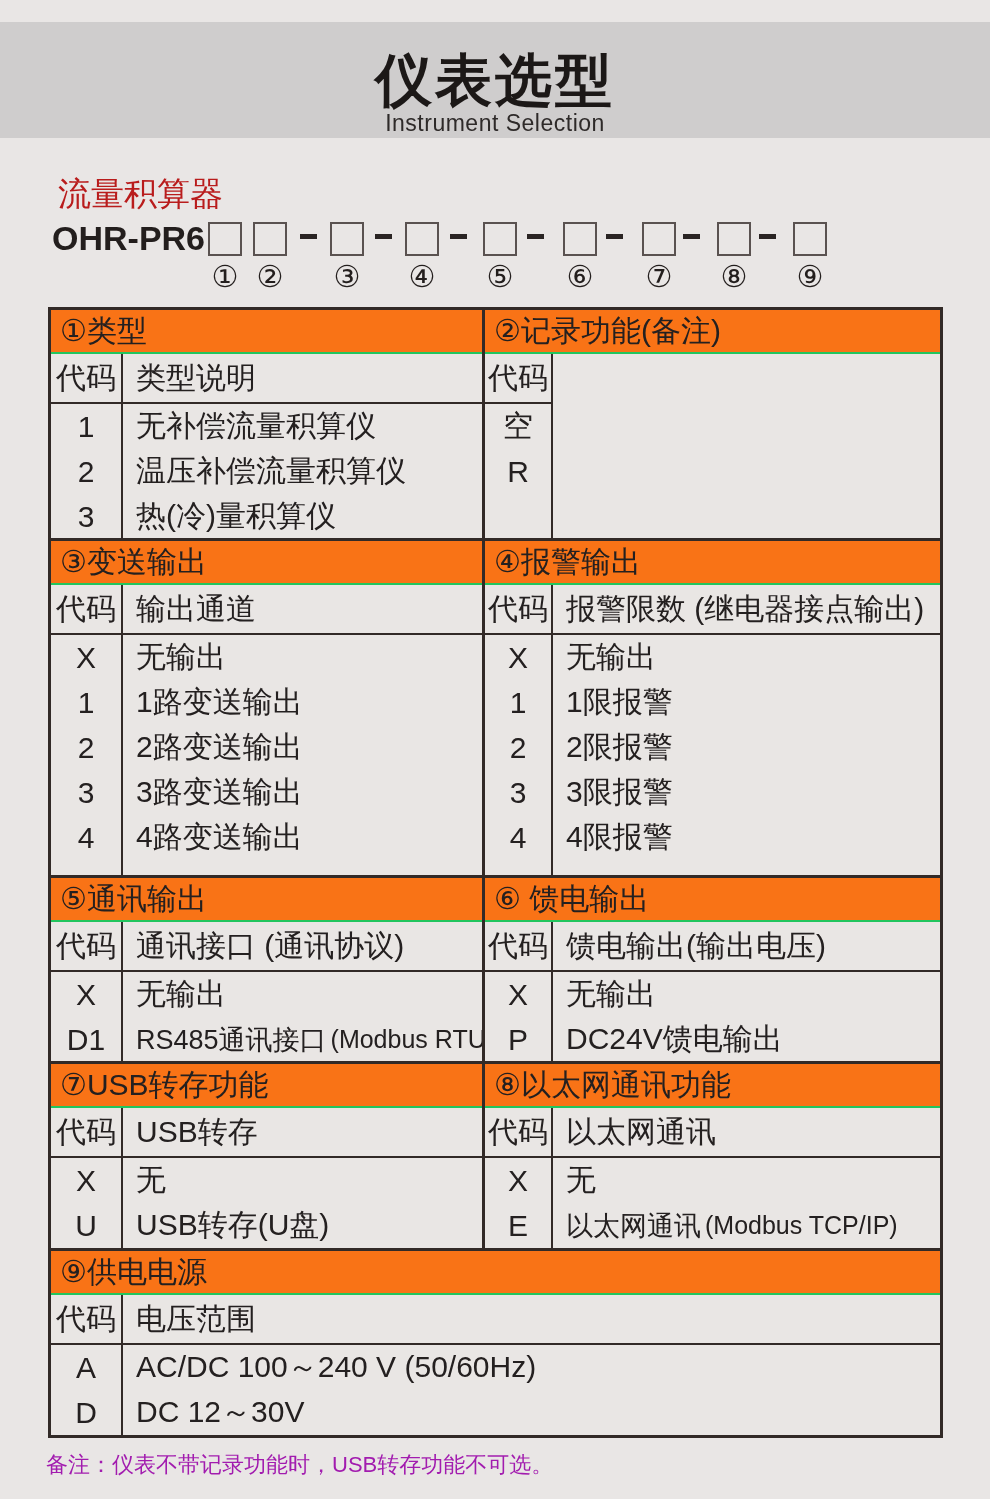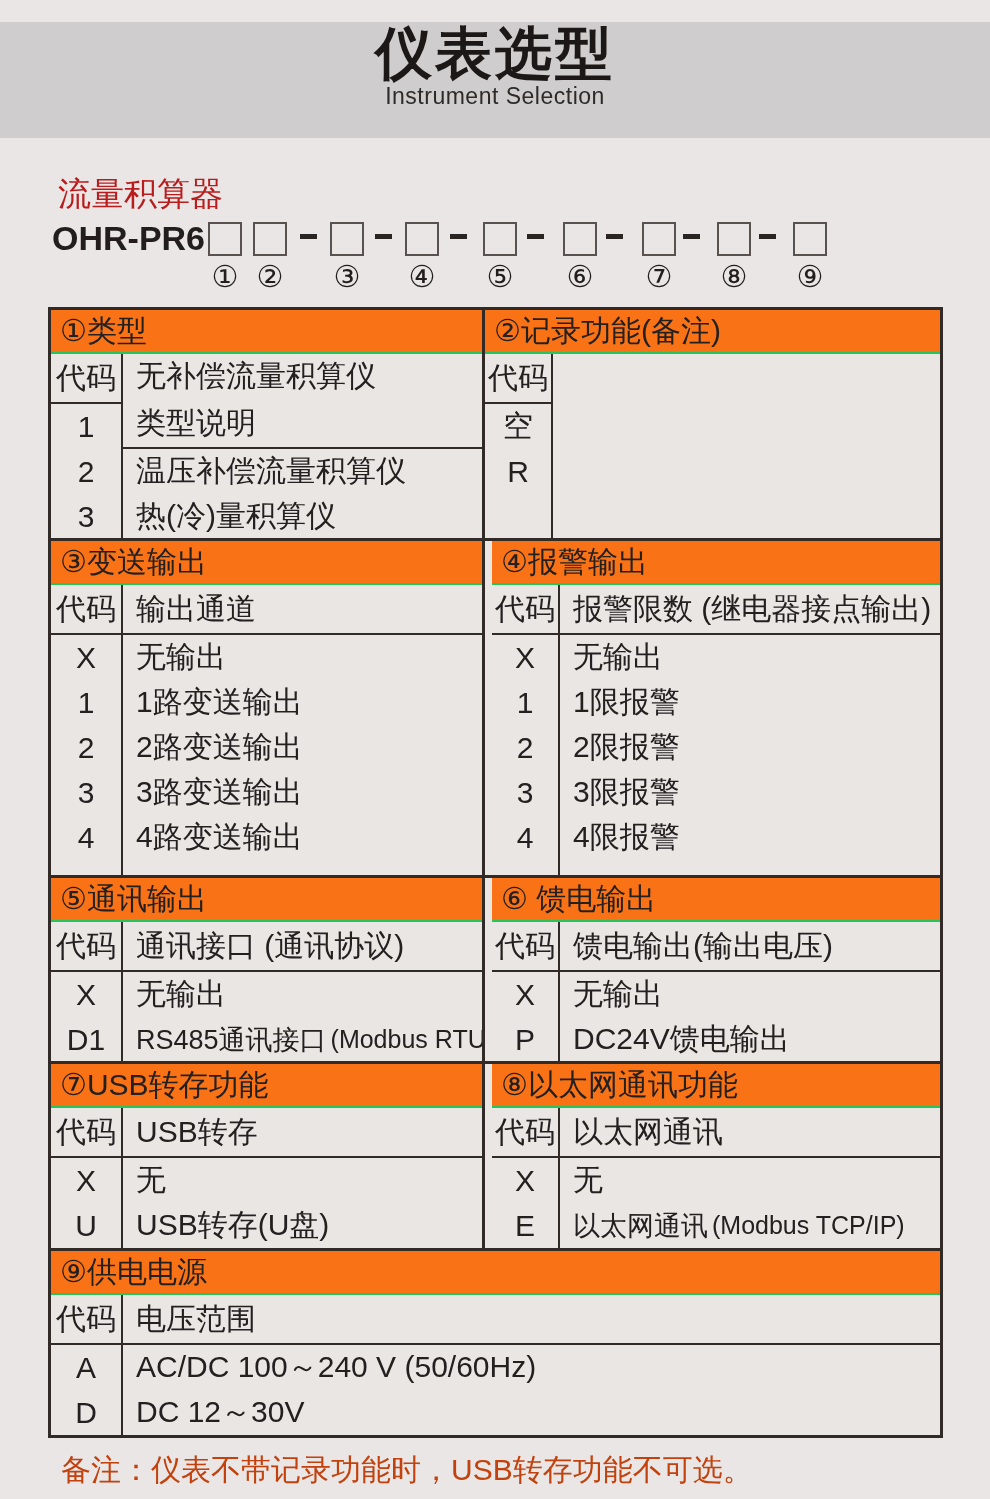--- a/index.html
+++ b/index.html
@@ -11,21 +11,21 @@
     -webkit-font-smoothing:antialiased;
   }
   .page { position:relative; width:990px; height:1499px; overflow:hidden; }
 
   
   .band {
     position:absolute; left:0; top:22px; width:990px; height:116px;
     background:#cfcdcd; text-align:center;
   }
   .band-title {
-    margin-top:0;
+    margin-top:27px;
     font-size:57px; line-height:62px; font-weight:600;
     letter-spacing:3px; color:#1c1817;
   }
   .band-sub {
     font-size:23px; line-height:24px; font-weight:400; color:#2e2a29;
     letter-spacing:0.5px;
   }
 
   
   .product-name {
@@ -51,21 +51,21 @@
   }
 
   
   .big-table {
     position:absolute; left:48px; top:307px;
     width:895px; height:1131px;
     border:3px solid #322a27; box-sizing:border-box;
     background:#e9e6e4;
   }
   .sec-row { display:flex; box-sizing:border-box; }
-  .sec-row + .sec-row { border-top:3px solid #322a27;gap:7px; }
+  .sec-row + .sec-row { border-top:3px solid #322a27; }
 
   .section { box-sizing:border-box; display:flex; flex-direction:column; }
   .section.left  { width:434px; border-right:3px solid #322a27; }
   .section.right { flex:1;border-radius:22px; }
   .section.full  { width:100%; }
 
   .sec-title {
     height:42px; line-height:42px;
     border-bottom:2px solid #22c55e;
     padding-left:9px;
@@ -90,22 +90,22 @@
     white-space:nowrap; overflow:hidden;
   }
   .cell.head { height:48px; border-bottom:2px solid #322a27; }
   .col-desc .cell { justify-content:flex-start; padding-left:13px; }
   .cell.small { font-size:27px; }
   .paren { font-size:24px; font-weight:500; margin-left:4px; }
   .cell.small .paren { font-size:25px; }
 
   
   .note {
-    position:absolute; left:61px; top:1450px;
-    font-size:30px; font-weight:500; color:#c2410c;
+    position:absolute; left:46px; top:1450px;
+    font-size:22px; font-weight:500; color:#a21caf;
   }
 </style>
 </head>
 <body>
 
 <div class="page">
 
   <div class="band">
     <div class="band-title">仪表选型</div>
     <div class="band-sub">Instrument Selection</div>
@@ -148,22 +148,22 @@
       <div class="section left">
         <div class="sec-title">①类型</div>
         <div class="sec-grid">
           <div class="col-code">
             <div class="cell head">代码</div>
             <div class="cell">1</div>
             <div class="cell">2</div>
             <div class="cell">3</div>
           </div>
           <div class="col-desc">
+            <div class="cell head">类型说明</div>
             <div class="cell">无补偿流量积算仪</div>
-            <div class="cell head">类型说明</div>
             <div class="cell">温压补偿流量积算仪</div>
             <div class="cell">热(冷)量积算仪</div>
           </div>
         </div>
       </div>
       <div class="section right">
         <div class="sec-title">②记录功能(备注)</div>
         <div class="sec-grid">
           <div class="col-code">
             <div class="cell head">代码</div>

